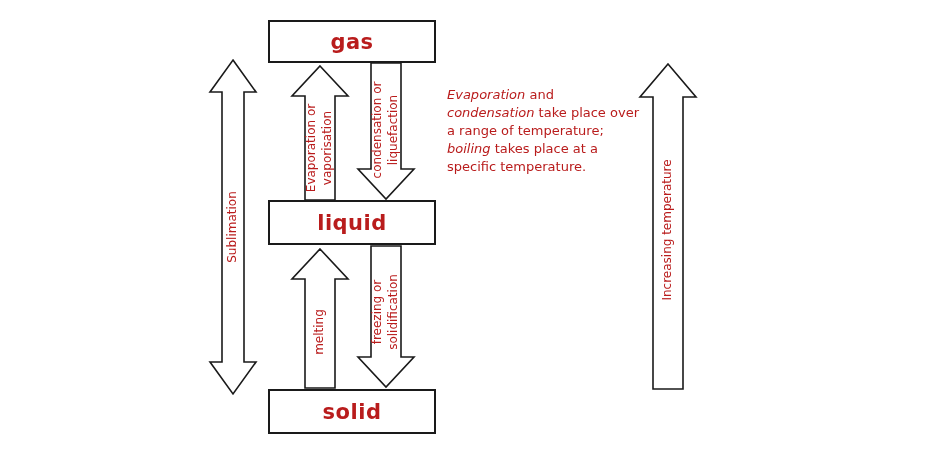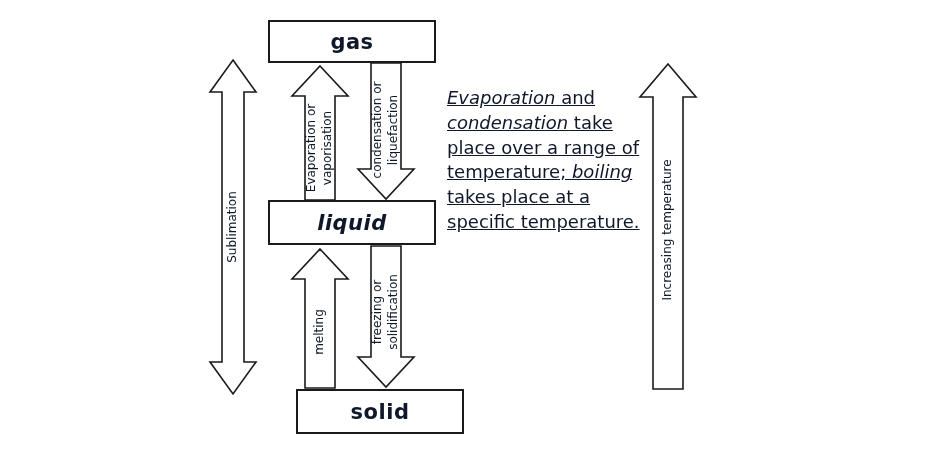--- a/index.html
+++ b/index.html
@@ -1,40 +1,40 @@
 <!DOCTYPE html>
 <html><head>
 <meta charset="utf-8">
 <style>
   html,body { margin:0; padding:0; background:#ffffff; }
   .canvas {
     position:relative;
     width:939px; height:473px;
     background:#ffffff;
     font-family:"DejaVu Sans","Liberation Sans",sans-serif;
-    color:#0f172a;
+    color:#b91c1c;
     overflow:hidden;
   }
   .arrow-layer { position:absolute; left:0; top:0; width:939px; height:473px; }
   .arrow-layer polygon { fill:#ffffff; stroke:#1a1a1a; stroke-width:1.6; stroke-linejoin:miter; }
   .state-box {
     position:absolute;
     background:#ffffff;
     border:2px solid #1a1a1a;
     display:flex; align-items:center; justify-content:center;
     font-weight:bold; font-size:21px; letter-spacing:0.5px;
     box-sizing:border-box;
   }
   .vlabel {
     position:absolute;
     transform:translate(-50%,-50%) rotate(-90deg);
     font-size:12px; line-height:1.3;
     text-align:center; white-space:nowrap;
   }
-  .note { position:absolute; font-size:18px; line-height:1.38;text-decoration:underline; }
+  .note { position:absolute; font-size:13px; line-height:1.38; }
   .i { font-style:italic; }
 </style>
 </head>
 <body>
 
 <div class="canvas">
 
   <svg class="arrow-layer" viewBox="0 0 939 473" aria-hidden="true">
 
     <polygon points="233,60 256,92 244,92 244,362 256,362 233,394 210,362 222,362 222,92 210,92"></polygon>
@@ -46,24 +46,24 @@
     <polygon points="320,249 348,279 335,279 335,388 305,388 305,279 292,279"></polygon>
 
     <polygon points="371,246 401,246 401,357 414,357 386,387 358,357 371,357"></polygon>
 
     <polygon points="668,64 696,97 683,97 683,389 653,389 653,97 640,97"></polygon>
   </svg>
 
   <div class="state-box" style="left:268px; top:20px; width:168px; height:43px;">
     <span>gas</span>
   </div>
-  <div class="state-box" style="left:268px; top:200px; width:168px; height:45px;font-style:italic;">
+  <div class="state-box" style="left:268px; top:200px; width:168px; height:45px;">
     <span>liquid</span>
   </div>
-  <div class="state-box" style="left:268px; top:389px; width:168px; height:45px;margin-left:28px;">
+  <div class="state-box" style="left:268px; top:389px; width:168px; height:45px;">
     <span>solid</span>
   </div>
 
   <div class="vlabel" style="left:320px; top:148px;">
     <div>Evaporation or</div>
     <div>vaporisation</div>
   </div>
 
   <div class="vlabel" style="left:386px; top:130px;">
     <div>condensation or</div>

